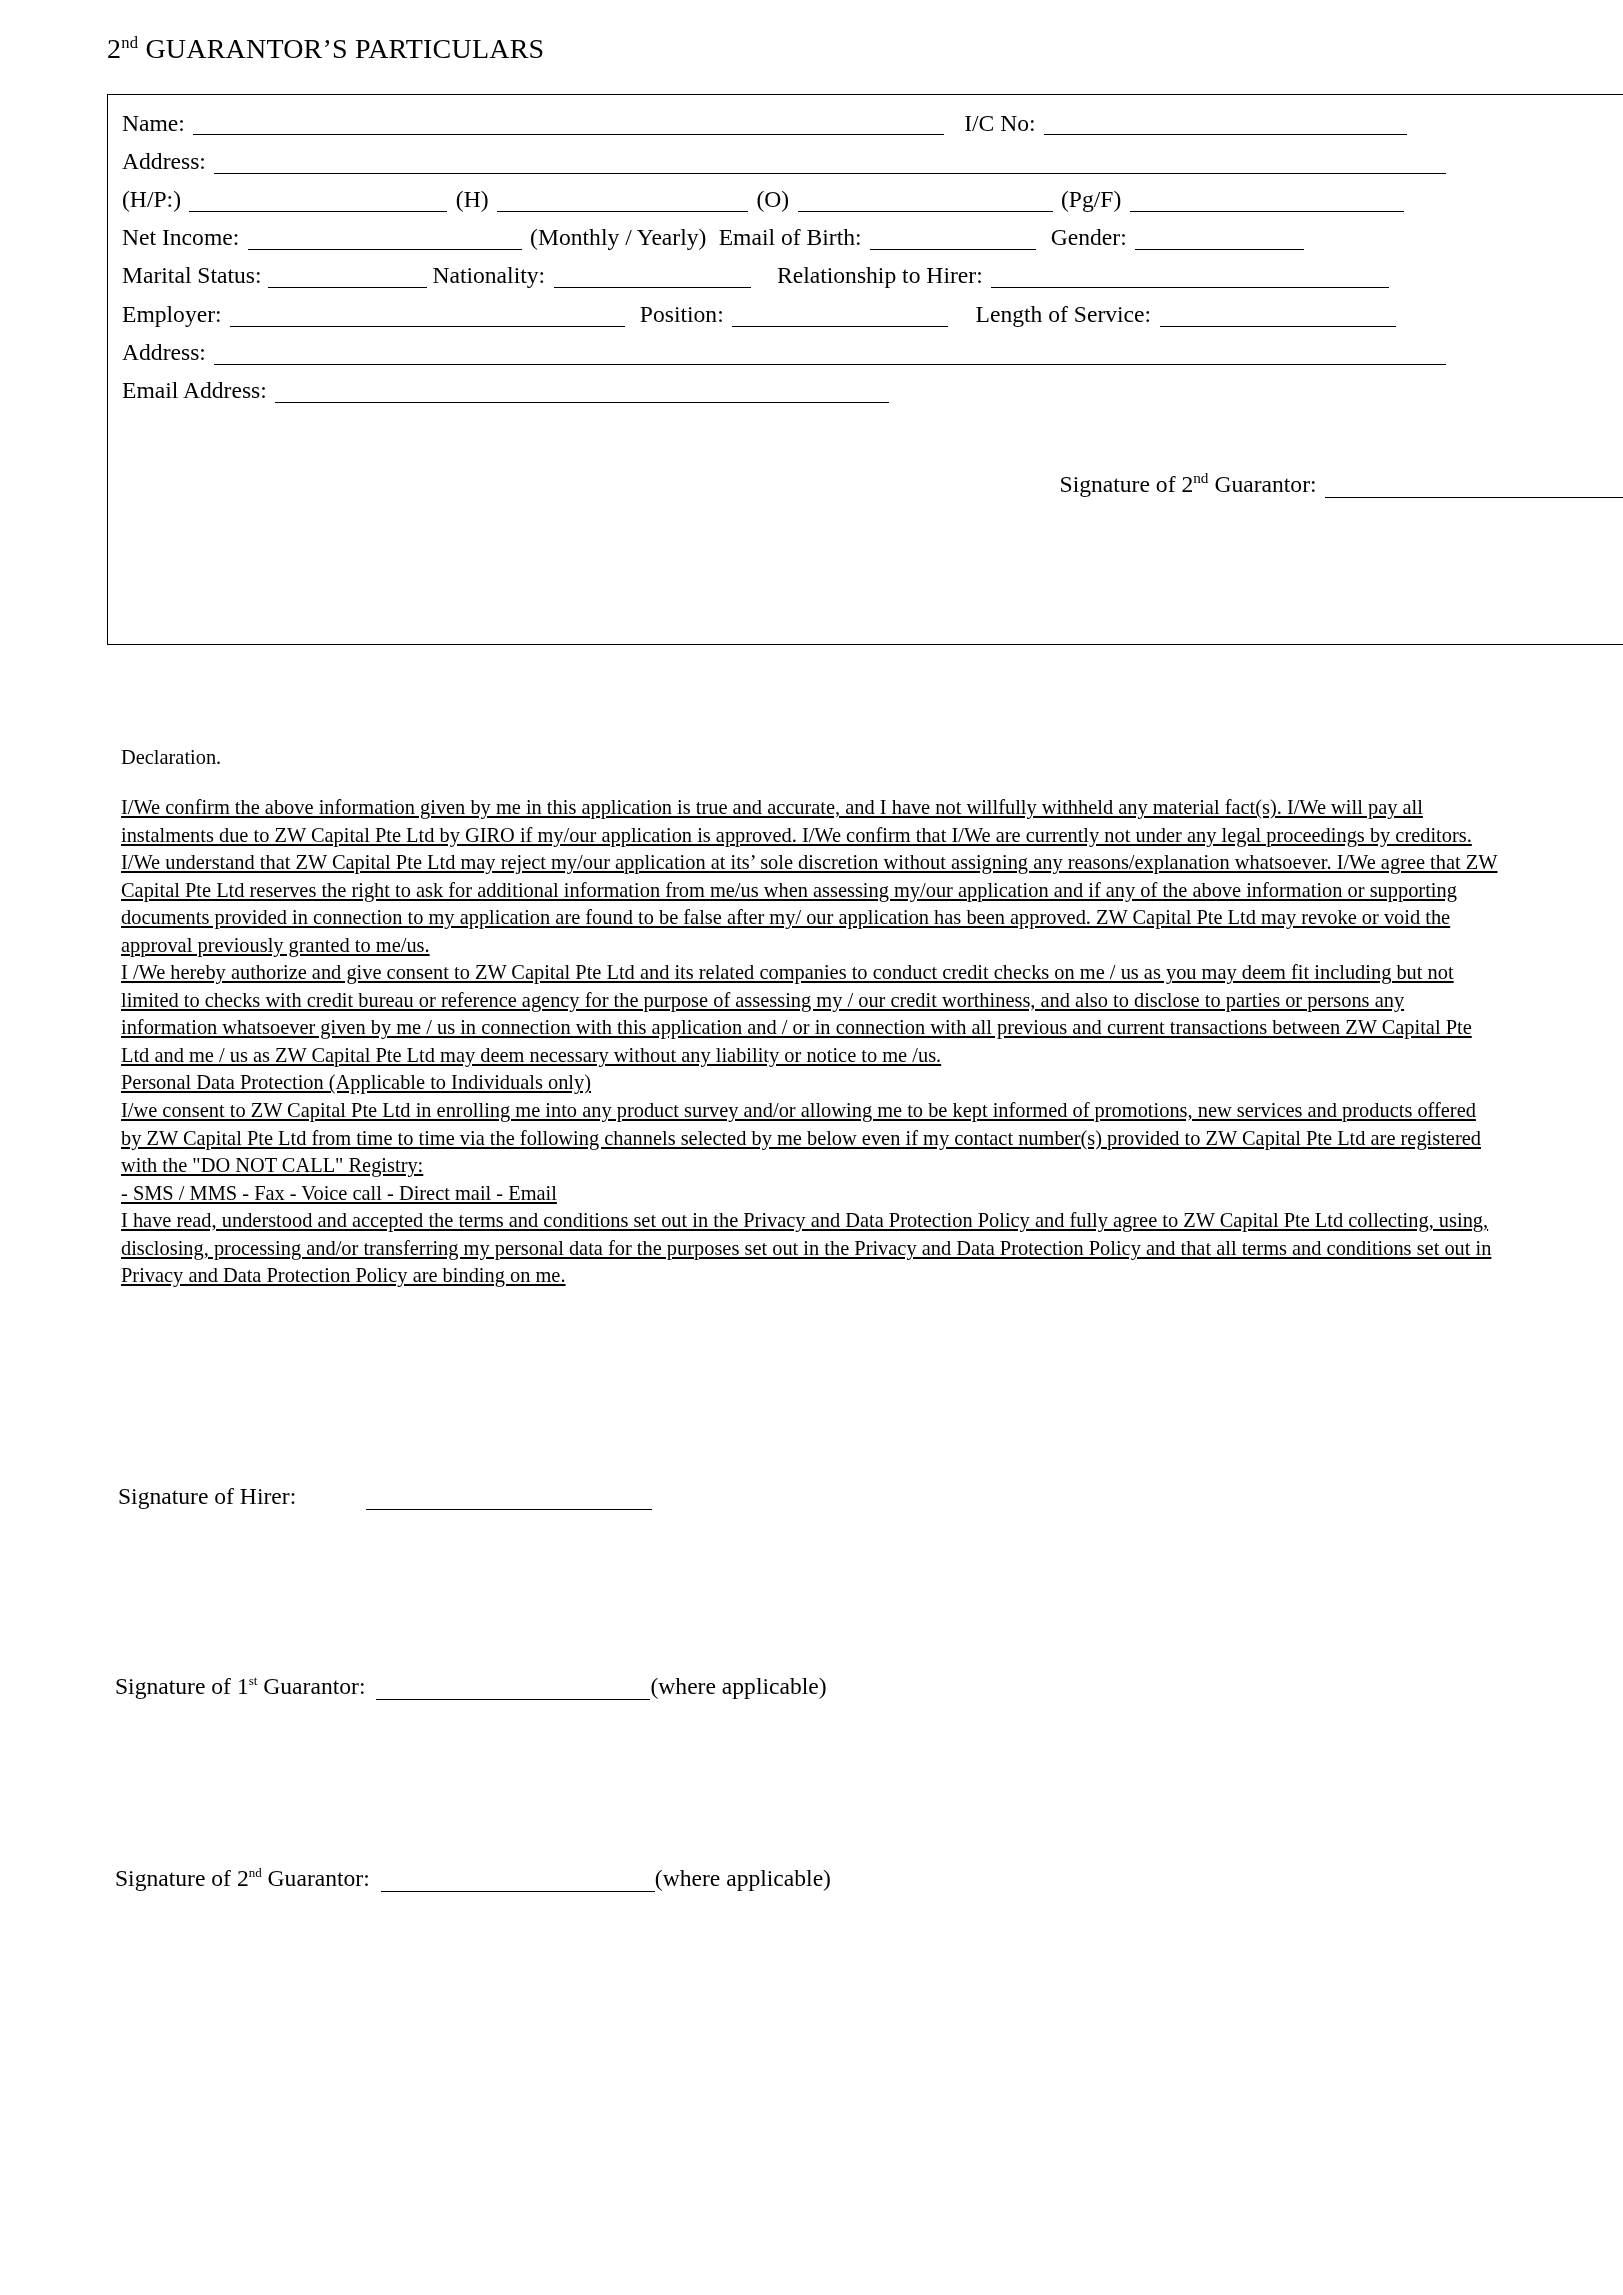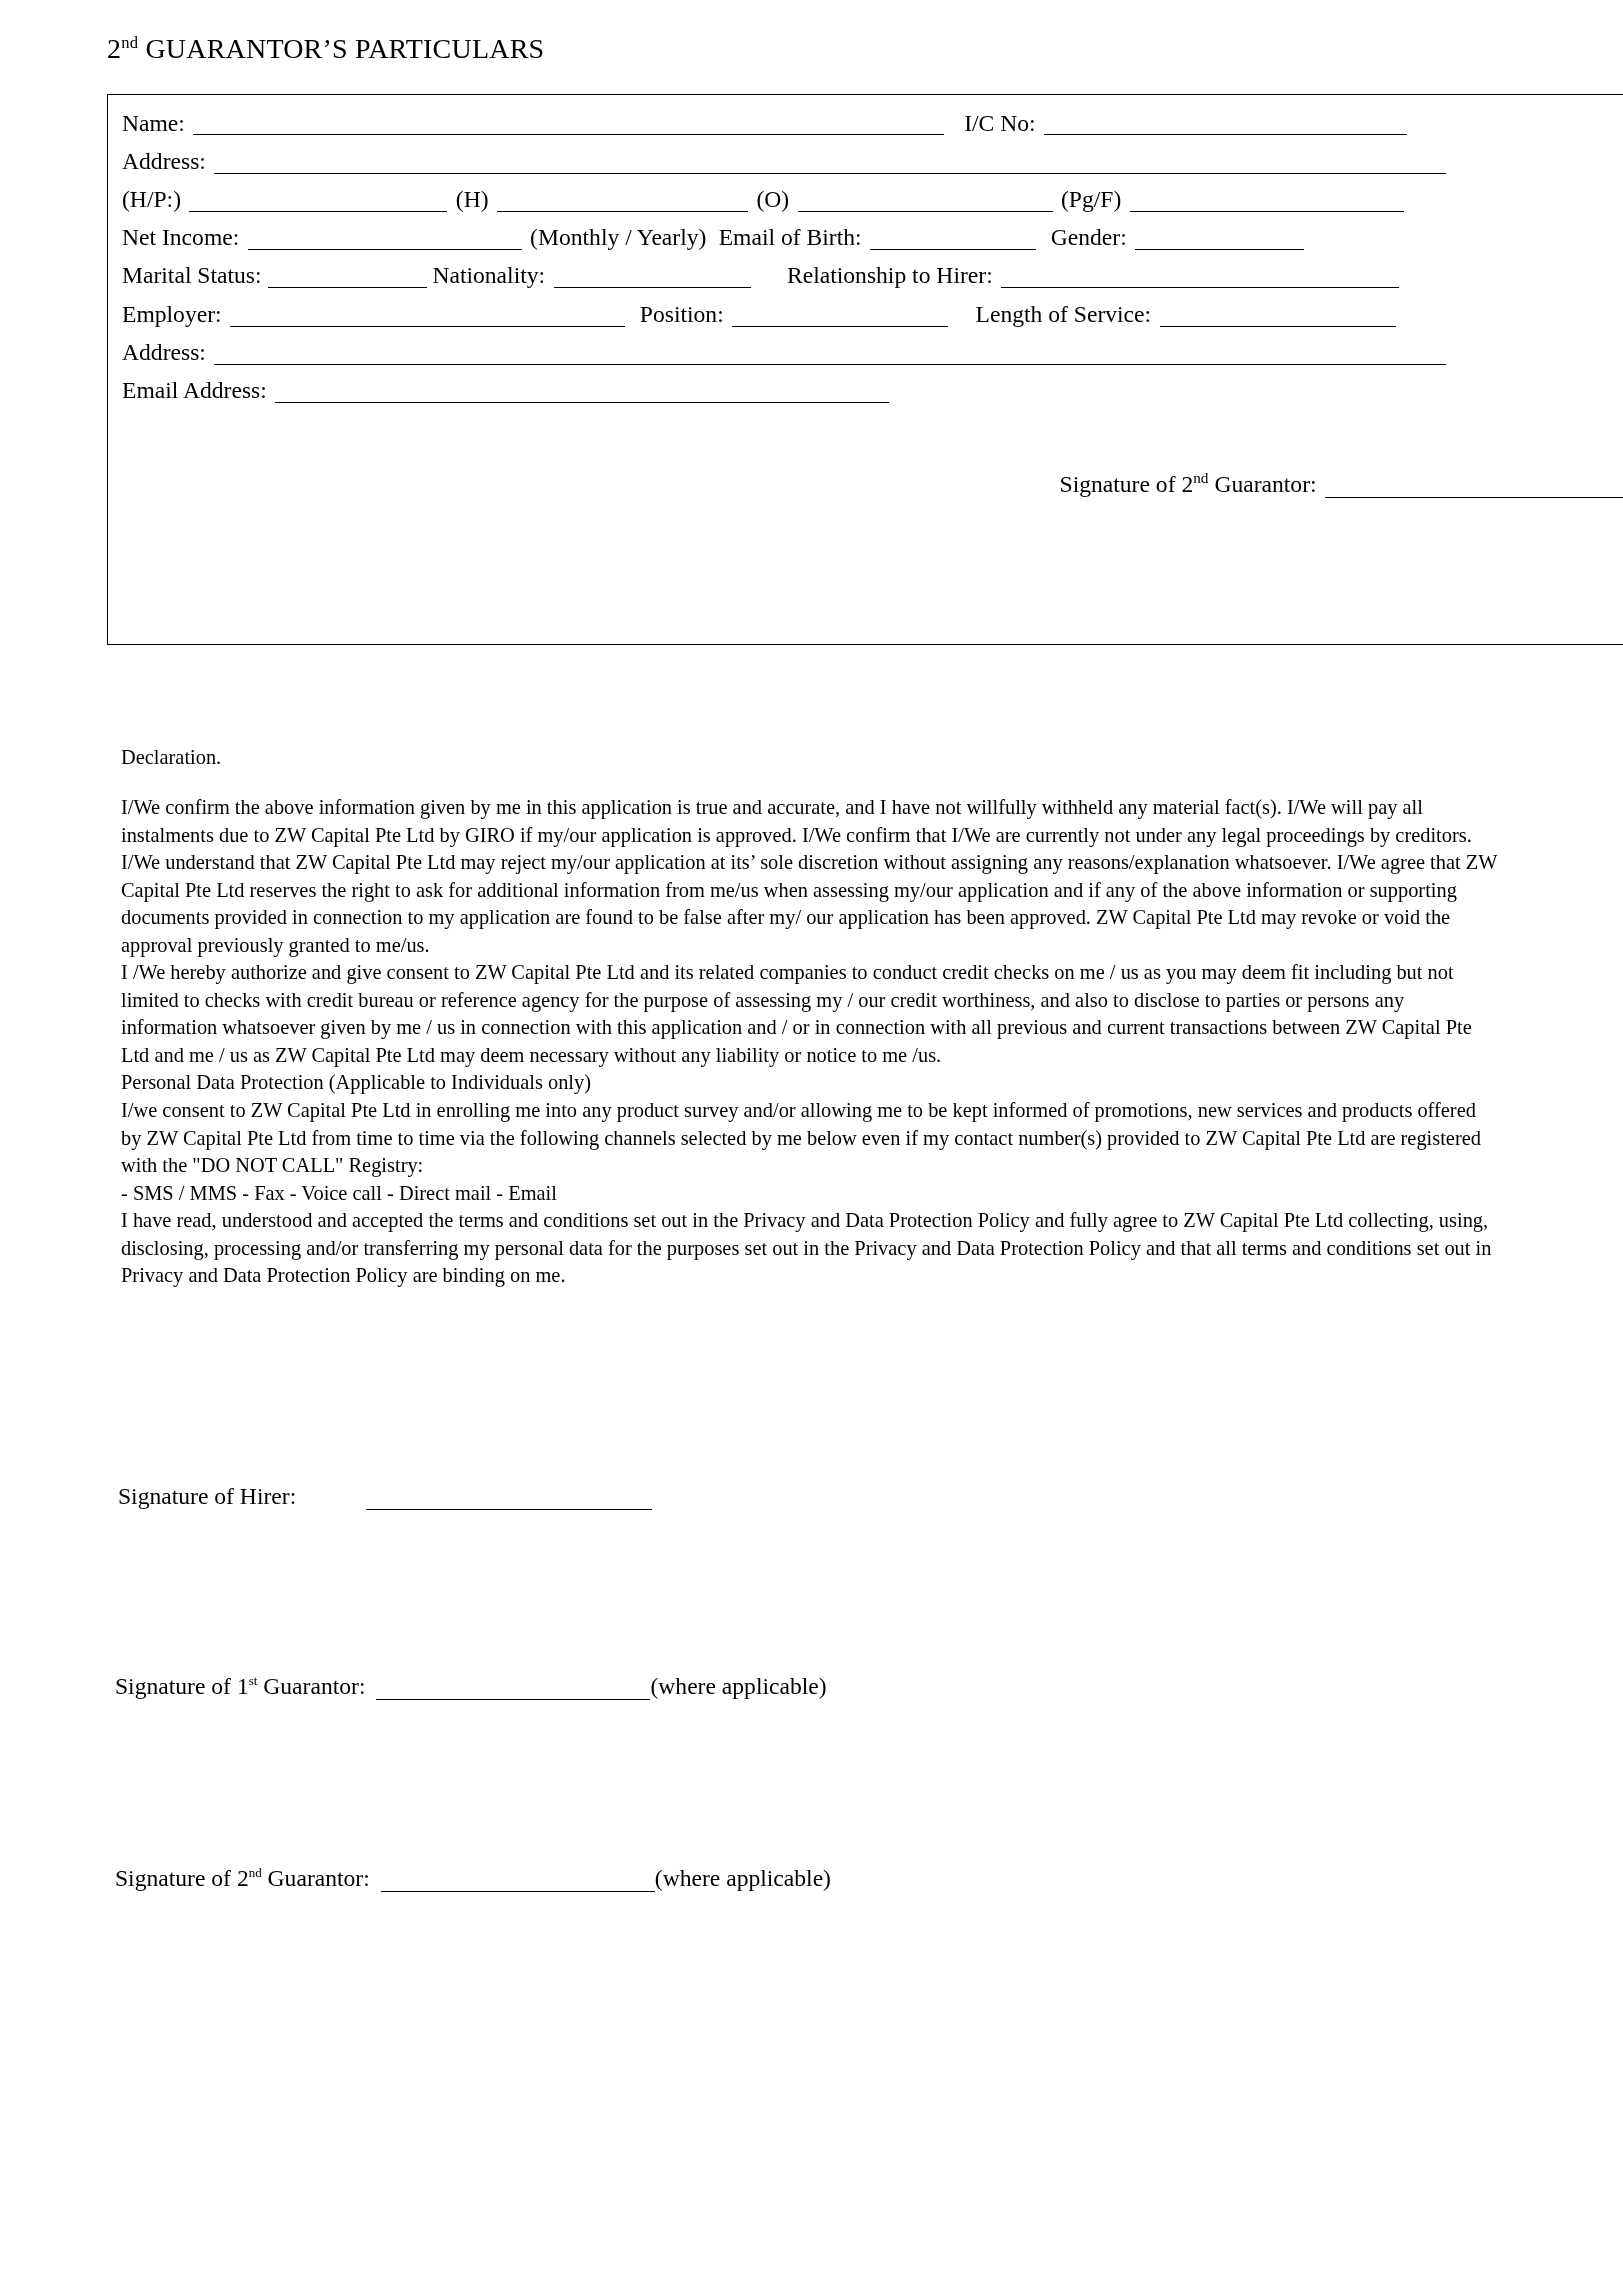--- a/index.html
+++ b/index.html
@@ -74,20 +74,21 @@
     font-size: 20.4px;
   }
   .decl {
     position: absolute;
     left: 121px;
     top: 794px;
     width: 1377px;
     font-size: 20.4px;
     line-height: 1.35;
     text-align: left;
+    text-decoration: underline;
   }
   .decl p { margin: 0 0 0 0; }
   .decl p + p { margin-top: 0px; }
 
   .siglabel {
     position: absolute;
     font-size: 23.6px;
     white-space: nowrap;
   }
   .siglabel sup { font-size: 13px; vertical-align: super; }
@@ -144,21 +145,21 @@
       <span class="ln" style="width:166px;"></span>
       <span class="lbl" style="margin-left:6.4px;">Gender:</span>
       <span class="ln" style="width:169px;"></span>
     </div>
 
     <div class="fieldrow" style="top:169px;">
       <span class="lbl">Marital Status:</span>
       <span class="ln" style="width:159px;margin:0;"></span>
       <span class="lbl">Nationality:</span>
       <span class="ln" style="width:197px;"></span>
-      <span class="lbl" style="margin-left:28px;">Relationship to Hirer:</span>
+      <span class="lbl" style="margin-left:18px;">Relationship to Hirer:</span>
       <span class="ln" style="width:398px;"></span>
     </div>
 
     <div class="fieldrow" style="top:208px;">
       <span class="lbl">Employer:</span>
       <span class="ln" style="width:395px;"></span>
       <span class="lbl" style="margin-left:6.4px;">Position:</span>
       <span class="ln" style="width:216px;"></span>
       <span class="lbl" style="margin-left:19px;">Length of Service:</span>
       <span class="ln" style="width:236px;"></span>

